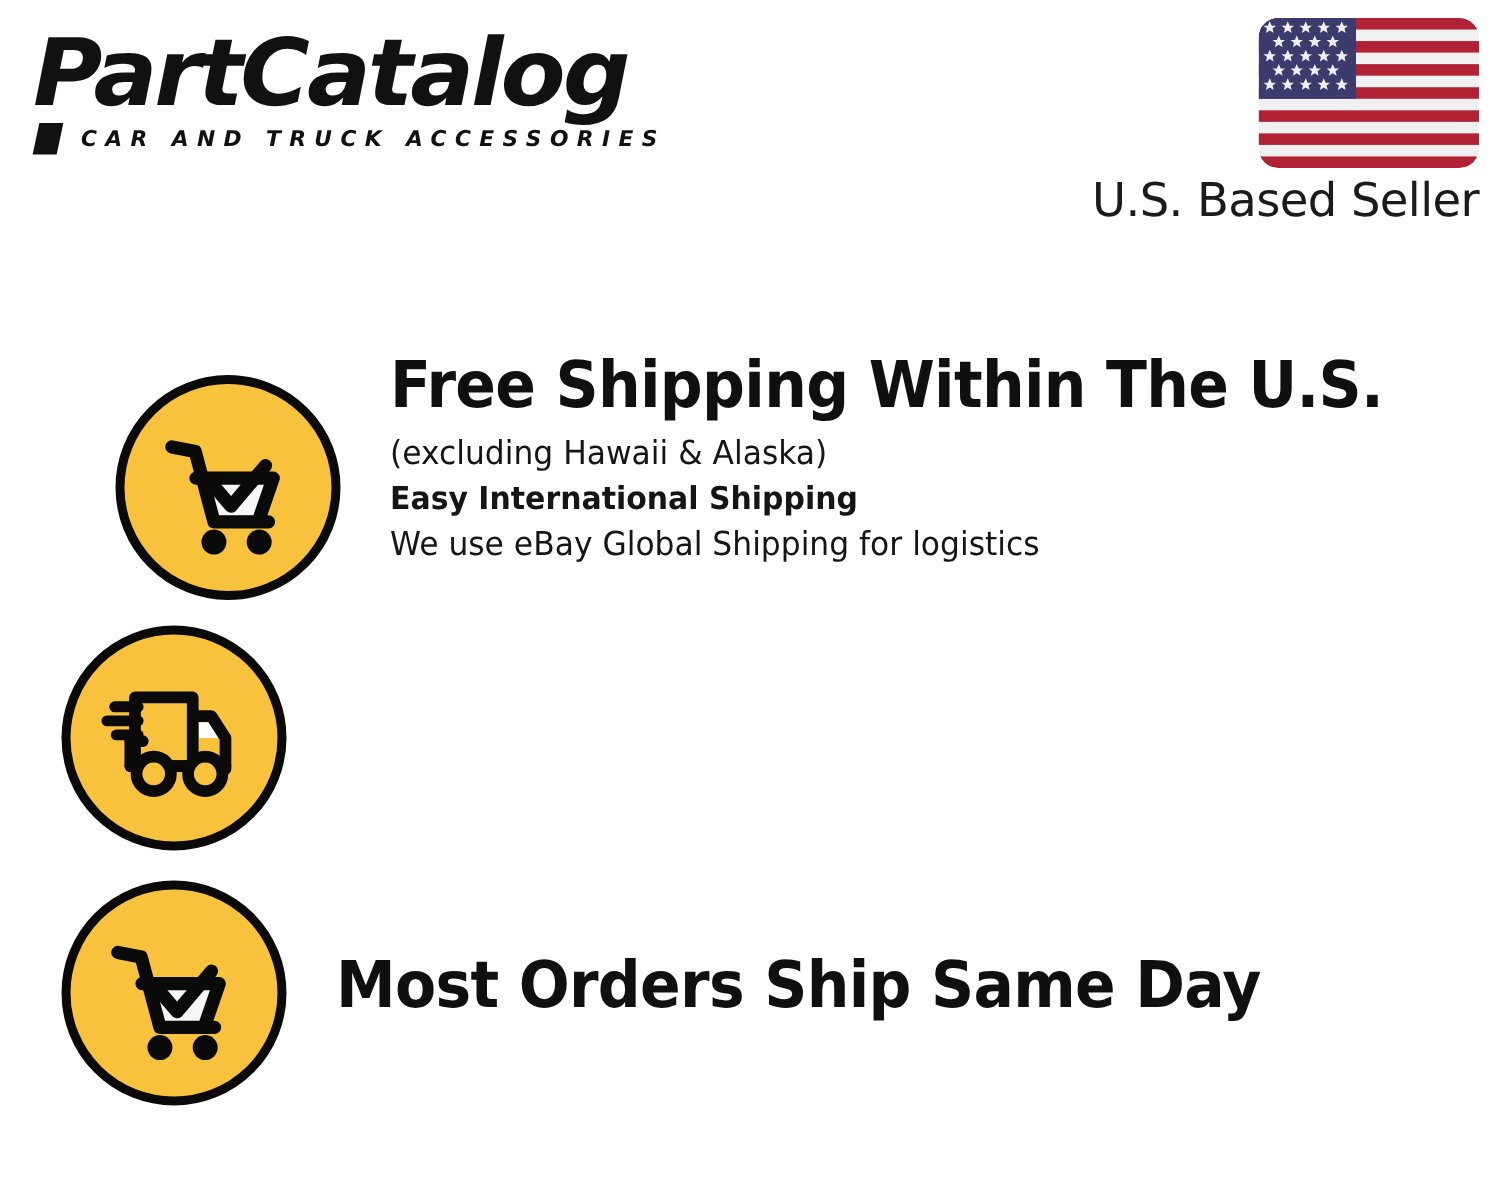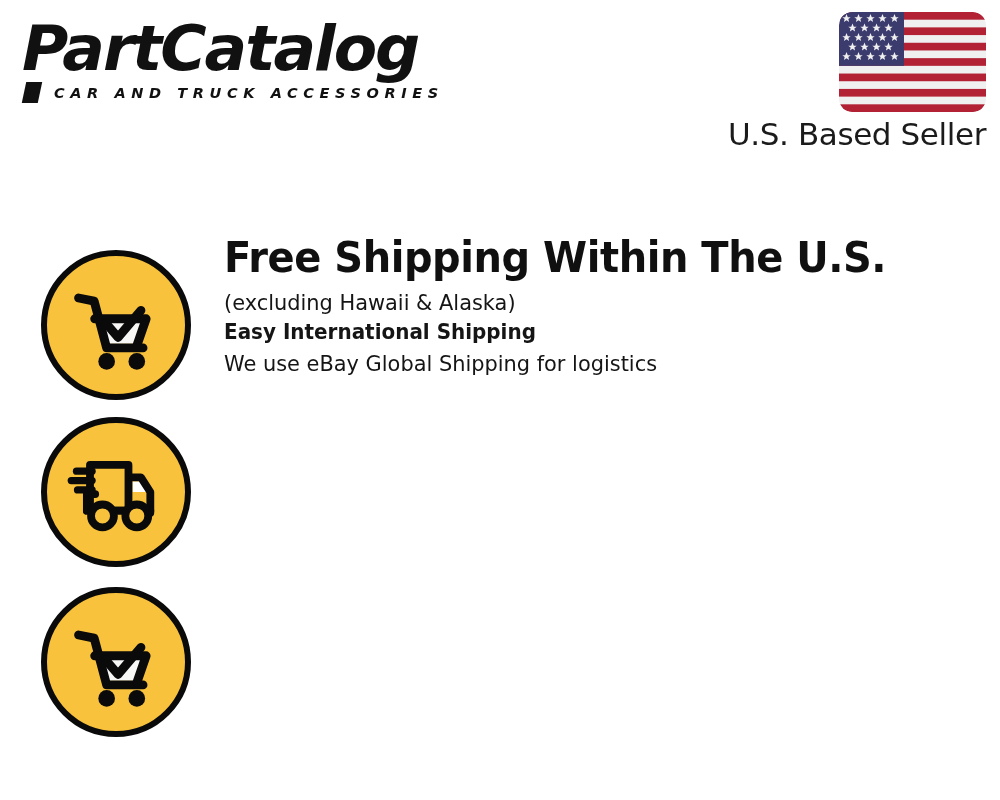--- a/index.html
+++ b/index.html
@@ -142,21 +142,21 @@
     transform: scaleX(0.95);
     transform-origin: left center;
     white-space: nowrap;
   }
   .feature-sub.bold {
     font-weight: bold;
     font-size: 21px;
   }
 
   
-  #feature-row-1 { height: 172px; }
+  #feature-row-1 { height: 172px; margin-left: 36px; }
   #feature-row-1 .feature-text { top: 8px; }
   #feature-row-1 .feature-headline { margin-bottom: 6px; }
 
   #feature-row-2 { height: 172px; }
   #feature-row-2 .feature-icon-badge { top: 20px; }
   #feature-row-2 .feature-text { top: 68px; }
 
   #feature-row-3 { height: 172px; }
   #feature-row-3 .feature-icon-badge { top: 18px; }
   #feature-row-3 .feature-text { top: 64px; }
@@ -270,15 +270,18 @@
     <div class="feature-icon-badge" style="background:#F9C23C;">
       <svg width="104" height="104" viewBox="0 0 100 100" xmlns="http://www.w3.org/2000/svg">
         <polygon points="31,43 75,43 68,68 38,68" fill="#F7F7F5"></polygon>
         <path d="M14 24 L29 27 L41 72 L76 72" fill="none" stroke="#0A0A0A" stroke-width="8.5" stroke-linecap="round" stroke-linejoin="round"></path>
         <path d="M29.5 44 L79 44 L70 70" fill="none" stroke="#0A0A0A" stroke-width="8.5" stroke-linecap="round" stroke-linejoin="round"></path>
         <path d="M40 48 L52 62 L74 36" fill="none" stroke="#0A0A0A" stroke-width="8.5" stroke-linecap="round" stroke-linejoin="round"></path>
         <circle cx="41" cy="85" r="8" fill="#0A0A0A"></circle>
         <circle cx="70" cy="85" r="8" fill="#0A0A0A"></circle>
       </svg>
     </div>
+    <div class="feature-text">
+      <div class="feature-headline">Most Orders Ship Same Day</div>
+    </div>
   </div>
 
 </div>
 
 </body></html>

